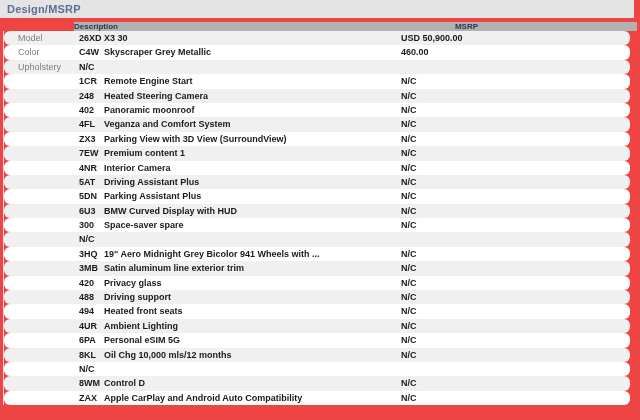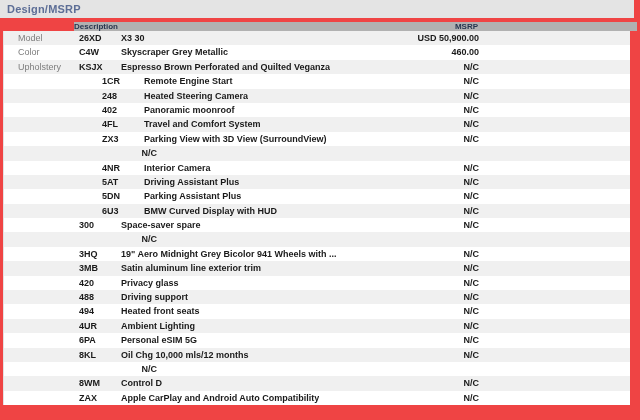--- a/index.html
+++ b/index.html
@@ -34,36 +34,36 @@
   .header-bar span{
     font-size:8px;font-weight:bold;color:var(--header-text);line-height:9px;white-space:nowrap;
   }
 
   .table-body{
     position:absolute;left:3px;top:31px;width:627px;
     border-left:1px solid #e3e3e3;box-sizing:border-box;
   }
   .row{
     display:flex;height:14.4px;align-items:center;background:var(--row-bg);
-    font-size:9px;line-height:14.4px;white-space:nowrap;overflow:hidden;
+    font-size:9px;line-height:14.4px;white-space:nowrap;overflow:hidden;border-radius:6px;
   }
   .row:nth-child(odd){background:var(--stripe-bg);}
   .col-label{
     width:75px;flex:0 0 75px;box-sizing:border-box;padding-left:14px;
     color:var(--label-text);font-weight:normal;overflow:hidden;
   }
   .col-main{
     width:322px;flex:0 0 322px;display:flex;align-items:flex-end;
     color:var(--data-text);font-weight:bold;overflow:hidden;
   }
   .col-main .code{display:inline-block;width:22px;flex:0 0 22px;}
-  .row.level1 .col-main .code{margin-left:23px;}
-  .col-main .desc{margin-left:20px;overflow:hidden;text-overflow:ellipsis;}
+  .row.level1 .col-main .code{}
+  .col-main .desc{margin-left:3px;overflow:hidden;text-overflow:ellipsis;}
   .col-msrp{
-    width:78px;flex:0 0 78px;text-align:right;
+    width:78px;flex:0 0 78px;
     color:var(--data-text);font-weight:bold;
   }
   .col-spacer{width:152px;flex:0 0 152px;}
 </style>
 </head>
 <body>
 
 <div id="screen">
 
   <div class="title-band">
@@ -89,24 +89,20 @@
         <span class="col-label">Color</span>
         <span class="col-main">
           <span class="code">C4W</span>
           <span class="desc">Skyscraper Grey Metallic</span>
         </span>
         <span class="col-msrp">460.00</span>
         <span class="col-spacer"></span>
       </div>
       <div class="row">
         <span class="col-label">Upholstery</span>
-        <span class="col-main">
-          <span class="code">KSJX</span>
-          <span class="desc">Espresso Brown Perforated and Quilted Veganza</span>
-        </span>
         <span class="col-msrp">N/C</span>
         <span class="col-spacer"></span>
       </div>
       <div class="row level1">
         <span class="col-label"></span>
         <span class="col-main">
           <span class="code">1CR</span>
           <span class="desc">Remote Engine Start</span>
         </span>
         <span class="col-msrp">N/C</span>
@@ -127,36 +123,40 @@
           <span class="code">402</span>
           <span class="desc">Panoramic moonroof</span>
         </span>
         <span class="col-msrp">N/C</span>
         <span class="col-spacer"></span>
       </div>
       <div class="row level1">
         <span class="col-label"></span>
         <span class="col-main">
           <span class="code">4FL</span>
-          <span class="desc">Travel and Comfort System</span>
+          <span class="desc">Veganza and Comfort System</span>
         </span>
         <span class="col-msrp">N/C</span>
         <span class="col-spacer"></span>
       </div>
       <div class="row level1">
         <span class="col-label"></span>
         <span class="col-main">
           <span class="code">ZX3</span>
           <span class="desc">Parking View with 3D View (SurroundView)</span>
         </span>
         <span class="col-msrp">N/C</span>
         <span class="col-spacer"></span>
       </div>
       <div class="row">
         <span class="col-label"></span>
+        <span class="col-main">
+          <span class="code">7EW</span>
+          <span class="desc">Premium content 1</span>
+        </span>
         <span class="col-msrp">N/C</span>
         <span class="col-spacer"></span>
       </div>
       <div class="row level1">
         <span class="col-label"></span>
         <span class="col-main">
           <span class="code">4NR</span>
           <span class="desc">Interior Camera</span>
         </span>
         <span class="col-msrp">N/C</span>

